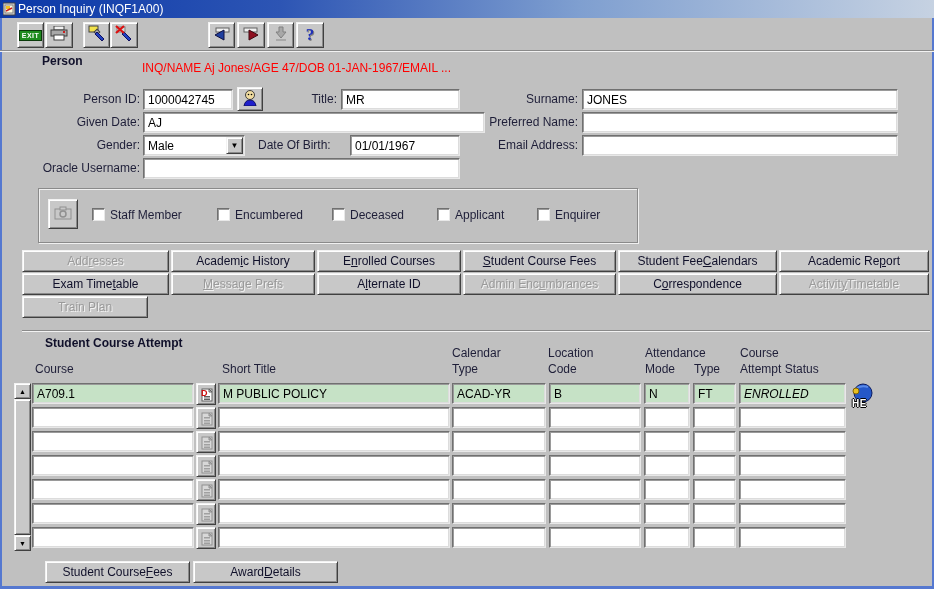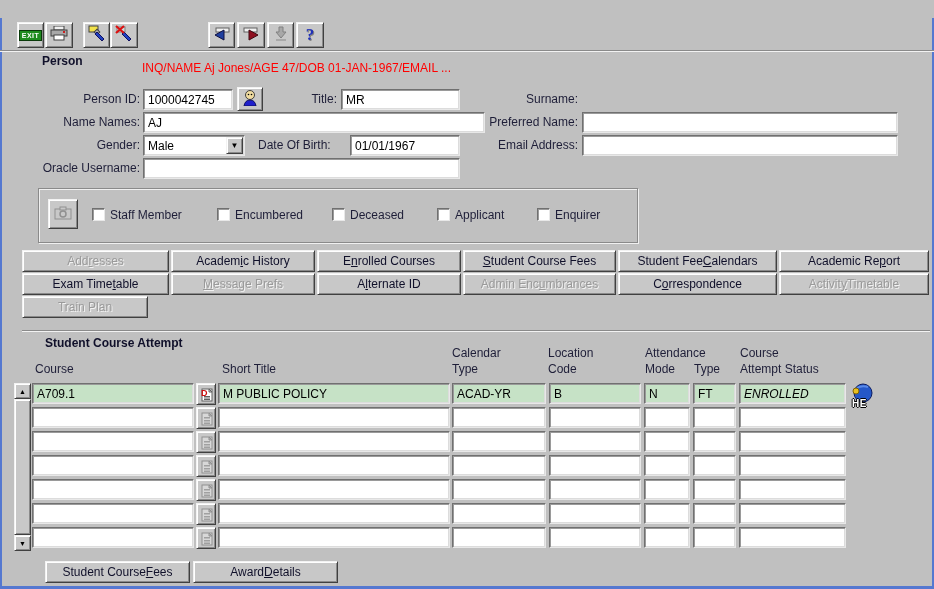--- a/index.html
+++ b/index.html
@@ -69,20 +69,31 @@
     text-shadow:-1px 0 #000, 1px 0 #000, 0 -1px #000, 0 1px #000;
     letter-spacing:0.5px;
   }
   u { text-decoration:underline; }
 </style>
 </head>
 <body>
 
 <div id="window">
 
+  <div class="titlebar">
+    <span class="abs" style="left:3px;top:2px;">
+      <svg width="14" height="14">
+          <rect x="0" y="1" width="12" height="12" fill="#d8d8d8" stroke="#404040"></rect>
+          <rect x="2" y="3" width="8" height="8" fill="#fffbe0" stroke="#808080"></rect>
+          <rect x="3" y="4" width="4" height="3" fill="#f0c020"></rect>
+          <path d="M3 9 L9 6" stroke="#cc2020" stroke-width="1.5" fill="none"></path>
+        </svg>
+    </span>
+    <span class="title-text" style="margin-left:18px;">Person Inquiry (INQF1A00)</span>
+  </div>
 
   <div class="edge" style="left:0;top:18px;width:2px;height:568px;"></div>
   <div class="edge" style="left:932px;top:18px;width:2px;height:568px;"></div>
   <div class="edge" style="left:0;top:586px;width:934px;height:3px;"></div>
 
   <div>
     <div class="tbtn raised" style="left:17px;width:27px;">
       <span style="background:#1f8c1f;border:1px solid #0a3a0a;color:#fff;font-size:7px;font-weight:bold;padding:1px 2px;letter-spacing:0.5px;">EXIT</span>
     </div>
     <div class="tbtn raised" style="left:45px;width:28px;">
@@ -140,22 +151,23 @@
     <span><svg width="16" height="17">
           <circle cx="8" cy="6" r="4.5" fill="#f0dca0" stroke="#404040"></circle>
           <circle cx="6.5" cy="5.5" r="0.8" fill="#000"></circle>
           <circle cx="9.5" cy="5.5" r="0.8" fill="#000"></circle>
           <path d="M2 17 Q3 11 8 11 Q13 11 14 17 Z" fill="#2020cc" stroke="#101060"></path>
         </svg></span>
   </div>
   <div class="lbl r" style="left:280px;top:92px;width:57px;">Title:</div>
   <div class="abs sunken field" style="left:341px;top:89px;width:119px;">MR</div>
   <div class="lbl r" style="left:470px;top:92px;width:108px;">Surname:</div>
-
-  <div class="lbl r" style="left:30px;top:115px;width:110px;">Name Names:</div>
+  <div class="abs sunken field" style="left:582px;top:89px;width:316px;">JONES</div>
+
+  <div class="lbl r" style="left:30px;top:115px;width:110px;">Given Date:</div>
   <div class="abs sunken field" style="left:143px;top:112px;width:342px;">AJ</div>
   <div class="lbl r" style="left:460px;top:115px;width:118px;">Preferred Name:</div>
   <div class="abs sunken field" style="left:582px;top:112px;width:316px;"></div>
 
   <div class="lbl r" style="left:40px;top:138px;width:100px;">Gender:</div>
   <div class="abs sunken field" style="left:143px;top:135px;width:102px;">
     <span>Male</span>
     <span class="ddbtn raised">▼</span>
   </div>
   <div class="lbl" style="left:258px;top:138px;">Date Of Birth:</div>

